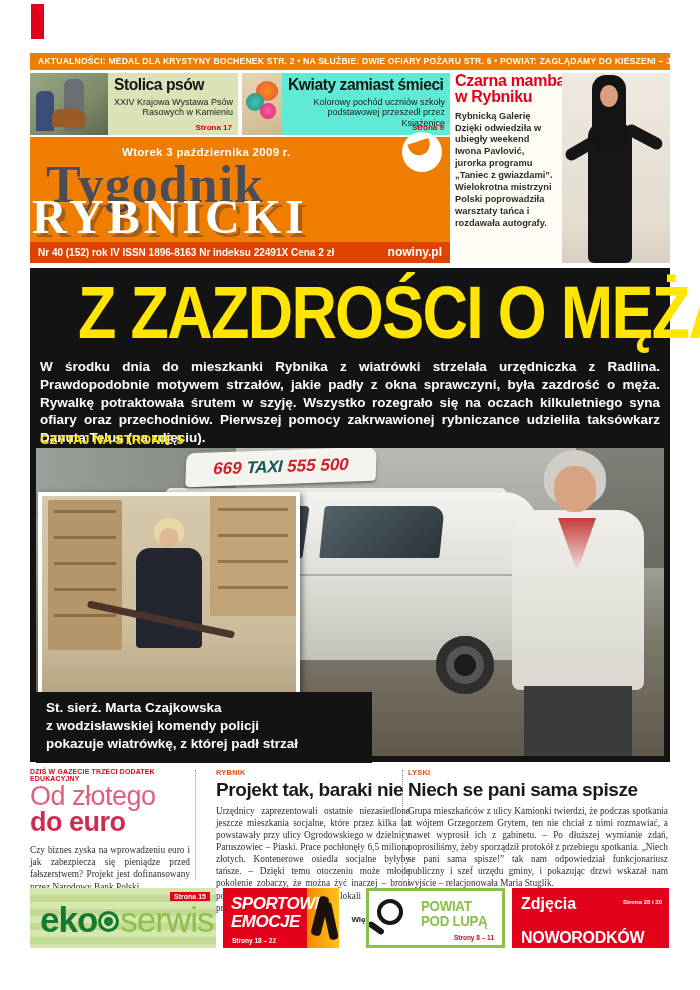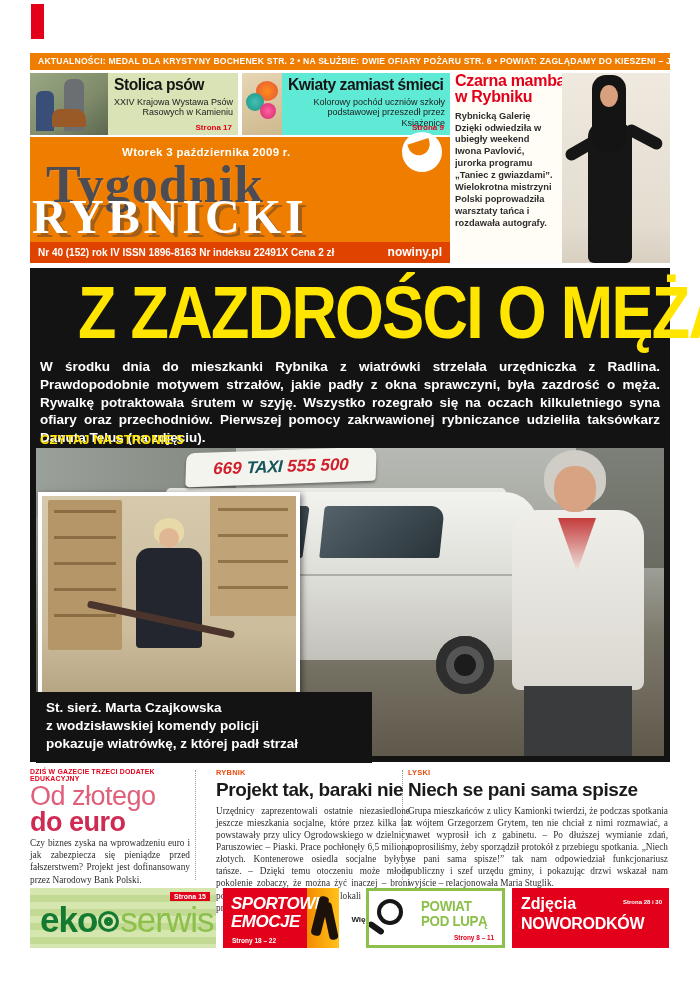--- a/index.html
+++ b/index.html
@@ -112,21 +112,21 @@
   .col { position:absolute; top:0; }
   .col1 { left:30px; width:160px; }
   .col2 { left:200px; width:194px;margin-left:16px; }
   .col3 { left:408px; width:260px; }
   .vsep { position:absolute; top:2px; height:110px; border-left:1px dotted #9a9a9a; }
   .s1 { left:195px; } .s2 { left:402px; }
   .kicker { color:#e84e0f; font-weight:bold; font-size:7.5px; letter-spacing:.2px; }
   .col1 .kicker { color:#e2001a; font-size:6.9px; }
   .headline2 { color:#1a1a1a; font-weight:bold; font-size:19px; letter-spacing:-.4px; margin:2px 0 4px; }
   .euro-h1 { color:#e0607c; font-size:27px; font-weight:normal; letter-spacing:-.5px; line-height:.95; margin-top:2px; }
-  .euro-h2 { color:#cf2a52; font-size:27px; font-weight:bold; letter-spacing:-.5px; line-height:.95; margin-bottom:2px; }
+  .euro-h2 { color:#cf2a52; font-size:27px; font-weight:bold; letter-spacing:-.5px; line-height:.95; margin-bottom:9px; }
   .body-serif { font-family:"Liberation Serif", serif; font-size:9.3px; line-height:1.3; color:#2e2e2e; text-align:justify; }
   .more { text-align:right; font-weight:bold; font-size:8px; color:#1a1a1a; margin-top:1px; }
 
   
   .fbox { position:absolute; top:888px; height:60px; overflow:hidden; }
   .eko { left:30px; width:186px; background:repeating-linear-gradient(180deg,#d5e6ae 0 7px,#c2da93 7px 14px); }
   .eko-logo { position:absolute; left:10px; top:12px; font-size:35px; letter-spacing:-1px; white-space:nowrap; }
   .eko-logo .w1e { color:#157a31; font-weight:bold; }
   .eko-logo .w2e { color:#8cc04b; }
   .target-icon { display:inline-block; width:21px; height:21px; border:3px solid #157a31; border-radius:50%;
@@ -138,21 +138,21 @@
   .sil { position:absolute; background:#1c120a; border-radius:4px; }
   .sil1 { right:14px; top:8px; width:10px; height:40px; transform:rotate(14deg); }
   .sil2 { right:4px; top:14px; width:9px; height:38px; transform:rotate(-12deg); }
   .powiat { left:366px; width:139px; background:#fff; border:3px solid #8cc04b; }
   .mag-icon { position:absolute; left:8px; top:8px; width:26px; height:26px; border:4px solid #161616; border-radius:50%; }
   .mag-icon::after { content:""; position:absolute; left:-14px; top:22px; width:18px; height:6px; background:#161616; border-radius:3px; transform:rotate(35deg); }
   .powiat-t { position:absolute; left:52px; top:8px; color:#8cc04b; font-weight:bold; font-size:14px; line-height:1.05; letter-spacing:-.3px; transform:scaleX(.95); transform-origin:left; }
   .powiat-p { position:absolute; right:8px; bottom:4px; color:#e2001a; font-weight:bold; font-size:6.5px; }
   .babies { left:512px; width:157px; background:#e2001a; color:#fff; }
   .babies-1 { position:absolute; left:9px; top:7px; font-weight:bold; font-size:16px; }
-  .babies-2 { position:absolute; left:9px; top:27px; font-weight:bold; font-size:16px; letter-spacing:-.3px; }
+  .babies-2 { position:absolute; left:9px; top:41px; font-weight:bold; font-size:16px; letter-spacing:-.3px; }
   .babies-p { position:absolute; right:7px; top:11px; font-weight:bold; font-size:6px; }
 </style>
 </head>
 <body>
 
 <div class="page">
 
   <div class="corner-mark"></div>
 
   <div class="ticker">

